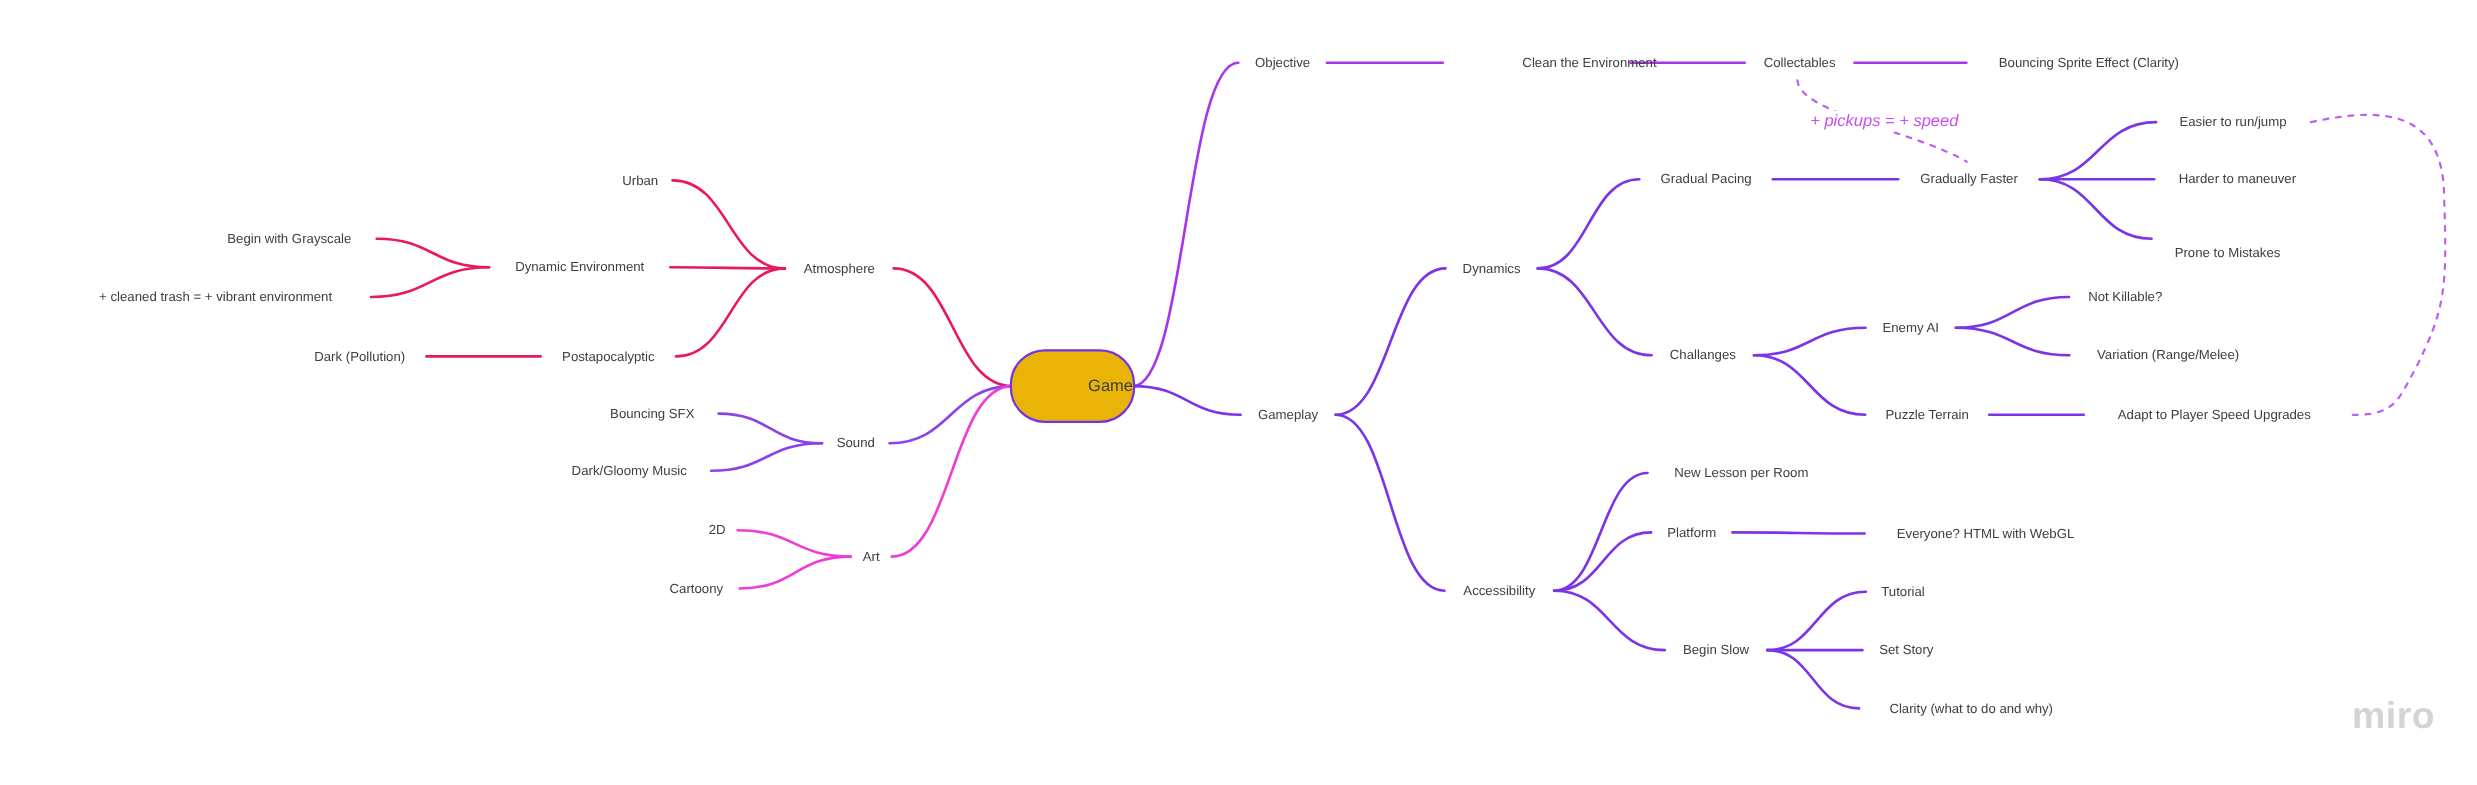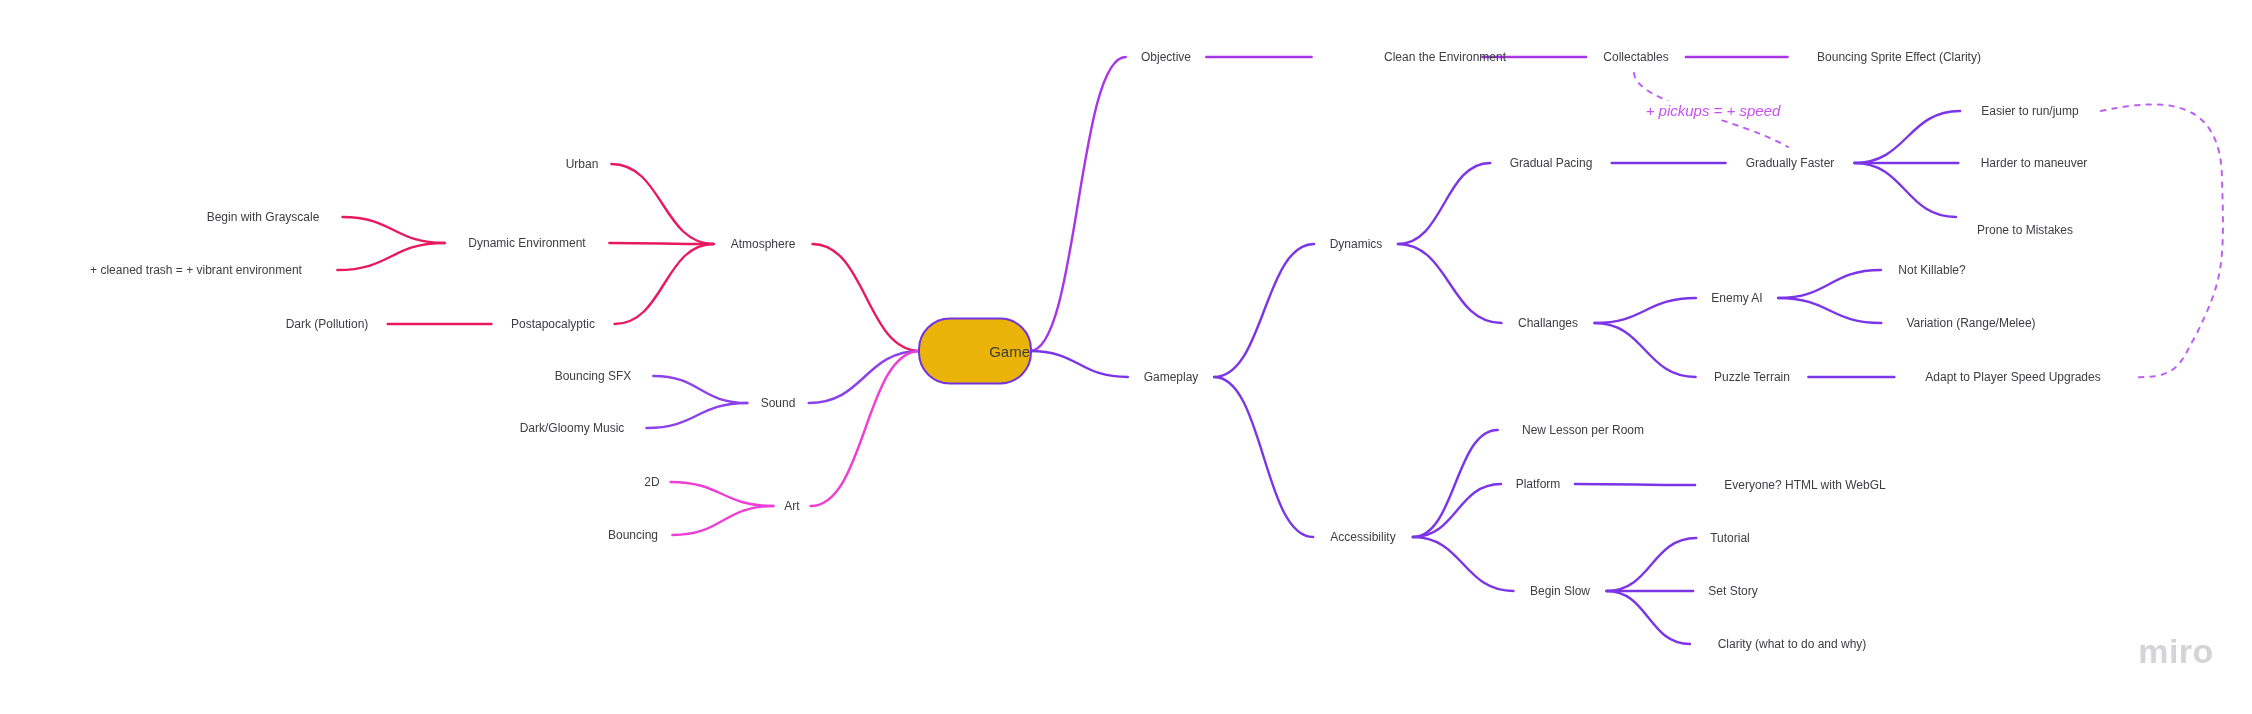--- a/index.html
+++ b/index.html
@@ -80,21 +80,21 @@
       <div class="node" style="left: 527px; top: 243px;">Dynamic Environment</div>
       <div class="node" style="left: 263px; top: 217px;">Begin with Grayscale</div>
       <div class="node" style="left: 196px; top: 270px;">+ cleaned trash = + vibrant environment</div>
       <div class="node" style="left: 553px; top: 324px;">Postapocalyptic</div>
       <div class="node" style="left: 327px; top: 324px;">Dark (Pollution)</div>
       <div class="node" style="left: 778px; top: 403px;">Sound</div>
       <div class="node" style="left: 593px; top: 376px;">Bouncing SFX</div>
       <div class="node" style="left: 572px; top: 428px;">Dark/Gloomy Music</div>
       <div class="node" style="left: 792px; top: 506px;">Art</div>
       <div class="node" style="left: 652px; top: 482px;">2D</div>
-      <div class="node" style="left: 633px; top: 535px;">Bouncing</div>
+      <div class="node" style="left: 633px; top: 535px;">Cartoony</div>
       <div class="node" style="left: 1166px; top: 57px;">Objective</div>
       <div class="node" style="left: 1397px; top: 57px; margin-left: 48px;">Clean the Environment</div>
       <div class="node" style="left: 1636px; top: 57px;">Collectables</div>
       <div class="node" style="left: 1899px; top: 57px;">Bouncing Sprite Effect (Clarity)</div>
       <div class="node" style="left: 1171px; top: 377px;">Gameplay</div>
       <div class="node" style="left: 1356px; top: 244px;">Dynamics</div>
       <div class="node" style="left: 1551px; top: 163px;">Gradual Pacing</div>
       <div class="node" style="left: 1790px; top: 163px;">Gradually Faster</div>
       <div class="node" style="left: 2030px; top: 111px;">Easier to run/jump</div>
       <div class="node" style="left: 2034px; top: 163px;">Harder to maneuver</div>

